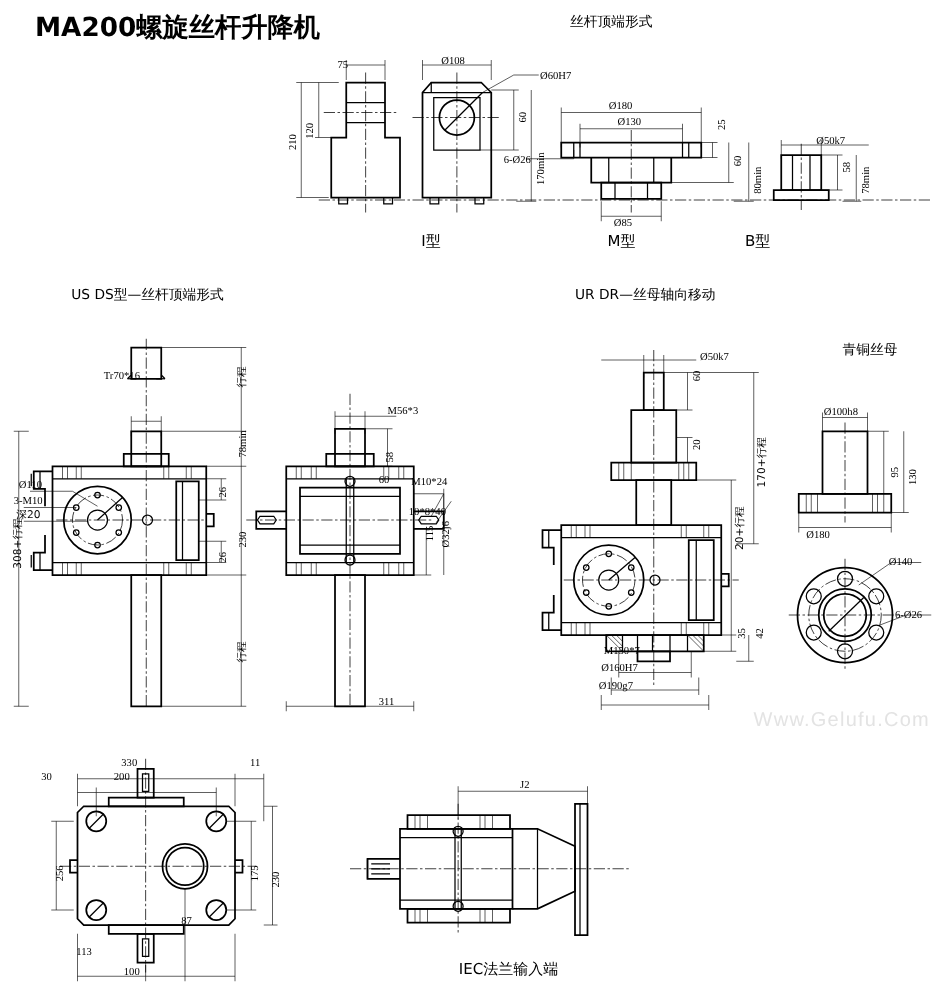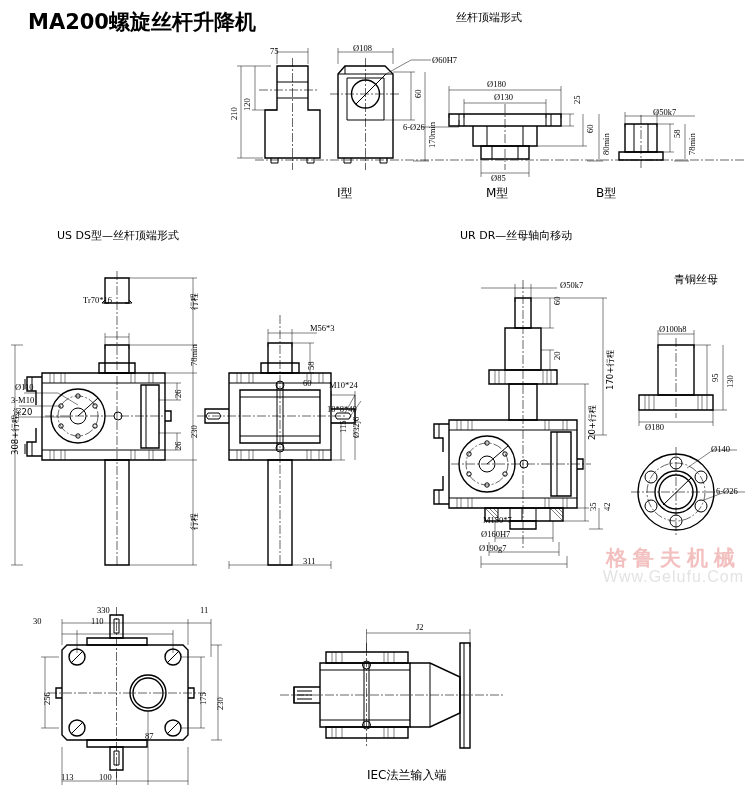--- a/index.html
+++ b/index.html
@@ -767,25 +767,25 @@
         <line class="dimline" x1="133" y1="116" x2="133" y2="190"></line>
         <line class="dimline" x1="133" y1="186" x2="173" y2="186"></line>
         <line class="dimline" x1="173" y1="152" x2="173" y2="190"></line>
       </g>
     </svg>
   </div>
 
   <div class="abs dim" style="left:97px;top:606px;">330</div>
   <div class="abs dim" style="left:200px;top:606px;">11</div>
   <div class="abs dim" style="left:33px;top:617px;">30</div>
-  <div class="abs dim" style="left:91px;top:617px;">110</div>
+  <div class="abs dim" style="left:91px;top:617px;">200</div>
   <div class="abs dimv" style="left:43px;top:705px;">256</div>
   <div class="abs dimv" style="left:199px;top:705px;">175</div>
   <div class="abs dimv" style="left:216px;top:710px;">230</div>
-  <div class="abs dim" style="left:61px;top:773px;">113</div>
+  <div class="abs dim" style="left:61px;top:757px;">113</div>
   <div class="abs dim" style="left:99px;top:773px;">100</div>
   <div class="abs dim" style="left:145px;top:732px;">87</div>
 
   <div class="abs" style="left:280px;top:615px;width:235px;height:145px;">
     <svg width="235" height="145" viewBox="0 0 235 145">
       <line class="center" x1="0" y1="80" x2="225" y2="80"></line>
 
       <path class="stk2" d="M40,48 L130,48 L130,112 L40,112 Z"></path>
       <line class="stk" x1="40" y1="55" x2="130" y2="55"></line>
       <line class="stk" x1="40" y1="105" x2="130" y2="105"></line>
@@ -826,17 +826,16 @@
       <line class="dimline" x1="86.5" y1="18" x2="190" y2="18"></line>
       <line class="dimline" x1="86.5" y1="14" x2="86.5" y2="40"></line>
       <line class="dimline" x1="190" y1="14" x2="190" y2="32"></line>
     </svg>
   </div>
 
   <div class="abs dim" style="left:416px;top:623px;">J2</div>
   <div class="abs type-label cn" style="left:367px;top:767px;">IEC法兰输入端</div>
 
   <div class="wm">
-    <div class="cnwm">格鲁夫机械</div>
     <div class="enwm">Www.Gelufu.Com</div>
   </div>
 
 </div>
 
 </body></html>

